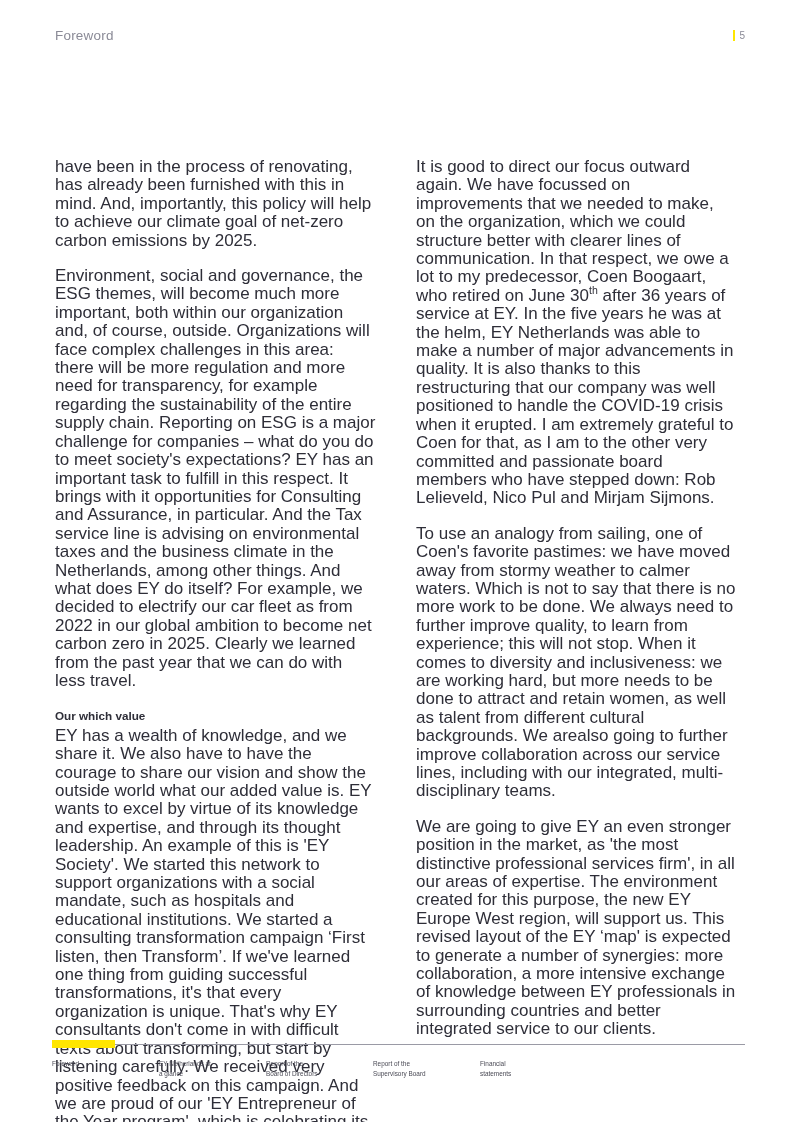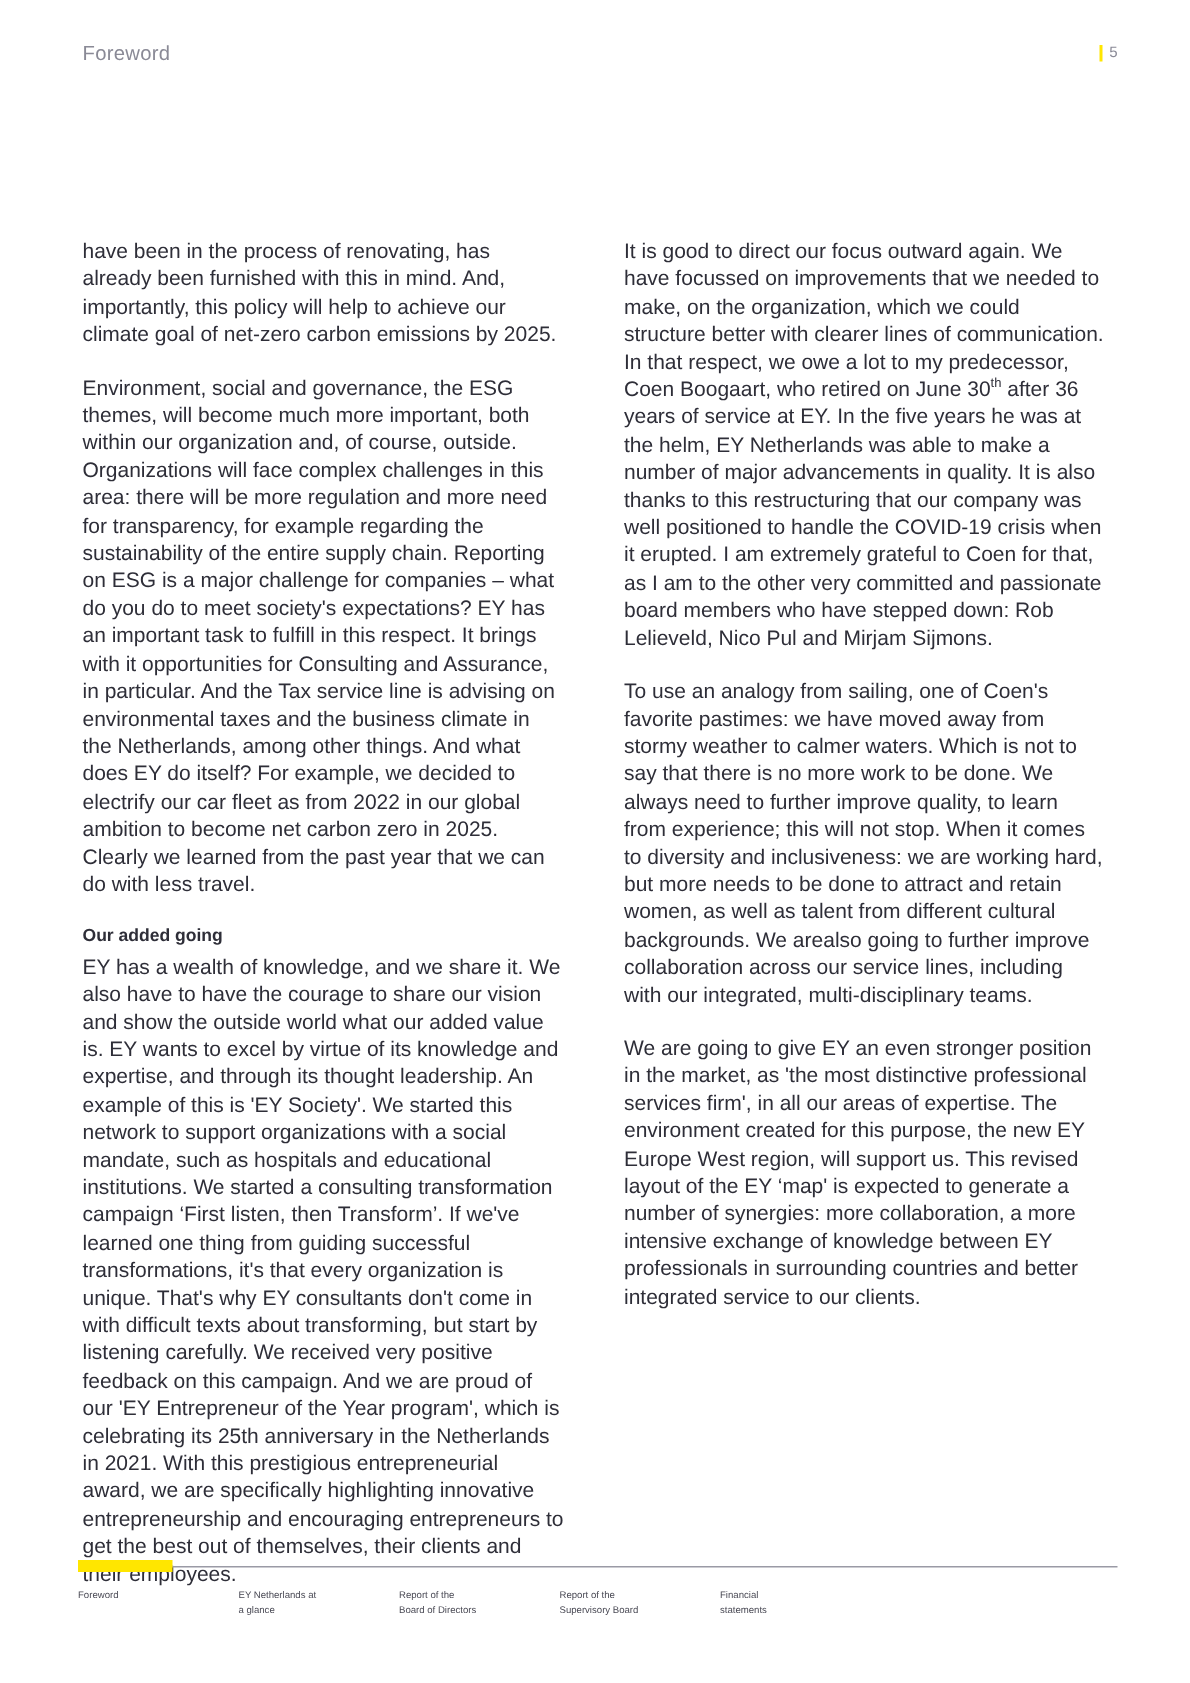--- a/index.html
+++ b/index.html
@@ -58,21 +58,21 @@
     left: 55px;
     width: 683px;
     display: flex;
     gap: 40px;
   }
   .column {
     width: 321px;
   }
   .column p {
     margin: 0 0 17px 0;
-    font-size: 14px;
+    font-size: 17px;
     line-height: 18.4px;
     color: #2e2e38;
     text-align: left;
   }
   .column p:last-child {
     margin-bottom: 0;
   }
   .subhead {
     margin: 0 0 1px 0;
     font-size: 11.7px;
@@ -134,21 +134,21 @@
     <span class="page-tick"></span>
     <span class="page-number">5</span>
   </div>
 </div>
 
 <div class="content">
 
   <div class="column">
     <p>have been in the process of renovating, has already been furnished with this in mind. And, importantly, this policy will help to achieve our climate goal of net-zero carbon emissions by 2025.</p>
     <p>Environment, social and governance, the ESG themes, will become much more important, both within our organization and, of course, outside. Organizations will face complex challenges in this area: there will be more regulation and more need for transparency, for example regarding the sustainability of the entire supply chain. Reporting on ESG is a major challenge for companies – what do you do to meet society's expectations? EY has an important task to fulfill in this respect. It brings with it opportunities for Consulting and Assurance, in particular. And the Tax service line is advising on environmental taxes and the business climate in the Netherlands, among other things. And what does EY do itself? For example, we decided to electrify our car fleet as from 2022 in our global ambition to become net carbon zero in 2025. Clearly we learned from the past year that we can do with less travel.</p>
-    <div class="subhead">Our added going</div>
+    <div class="subhead">Our which value</div>
     <p>EY has a wealth of knowledge, and we share it. We also have to have the courage to share our vision and show the outside world what our added value is. EY wants to excel by virtue of its knowledge and expertise, and through its thought leadership. An example of this is 'EY Society'. We started this network to support organizations with a social mandate, such as hospitals and educational institutions. We started a consulting transformation campaign ‘First listen, then Transform’. If we've learned one thing from guiding successful transformations, it's that every organization is unique. That's why EY consultants don't come in with difficult texts about transforming, but start by listening carefully. We received very positive feedback on this campaign. And we are proud of our 'EY Entrepreneur of the Year program', which is celebrating its 25th anniversary in the Netherlands in 2021. With this prestigious entrepreneurial award, we are specifically highlighting innovative entrepreneurship and encouraging entrepreneurs to get the best out of themselves, their clients and their employees.</p>
   </div>
 
   <div class="column">
     <p><span>It is good to direct our focus outward again. We have focussed on improvements that we needed to make, on the organization, which we could structure better with clearer lines of communication. In that respect, we owe a lot to my predecessor, Coen Boogaart, who retired on June 30</span><sup>th</sup><span> after 36 years of service at EY. In the five years he was at the helm, EY Netherlands was able to make a number of major advancements in quality. It is also thanks to this restructuring that our company was well positioned to handle the COVID-19 crisis when it erupted. I am extremely grateful to Coen for that, as I am to the other very committed and passionate board members who have stepped down: Rob Lelieveld, Nico Pul and Mirjam Sijmons.</span></p>
     <p>To use an analogy from sailing, one of Coen's favorite pastimes: we have moved away from stormy weather to calmer waters. Which is not to say that there is no more work to be done. We always need to further improve quality, to learn from experience; this will not stop. When it comes to diversity and inclusiveness: we are working hard, but more needs to be done to attract and retain women, as well as talent from different cultural backgrounds. We arealso going to further improve collaboration across our service lines, including with our integrated, multi-disciplinary teams.</p>
     <p>We are going to give EY an even stronger position in the market, as 'the most distinctive professional services firm', in all our areas of expertise. The environment created for this purpose, the new EY Europe West region, will support us. This revised layout of the EY ‘map' is expected to generate a number of synergies: more collaboration, a more intensive exchange of knowledge between EY professionals in surrounding countries and better integrated service to our clients.</p>
   </div>
 
 </div>

